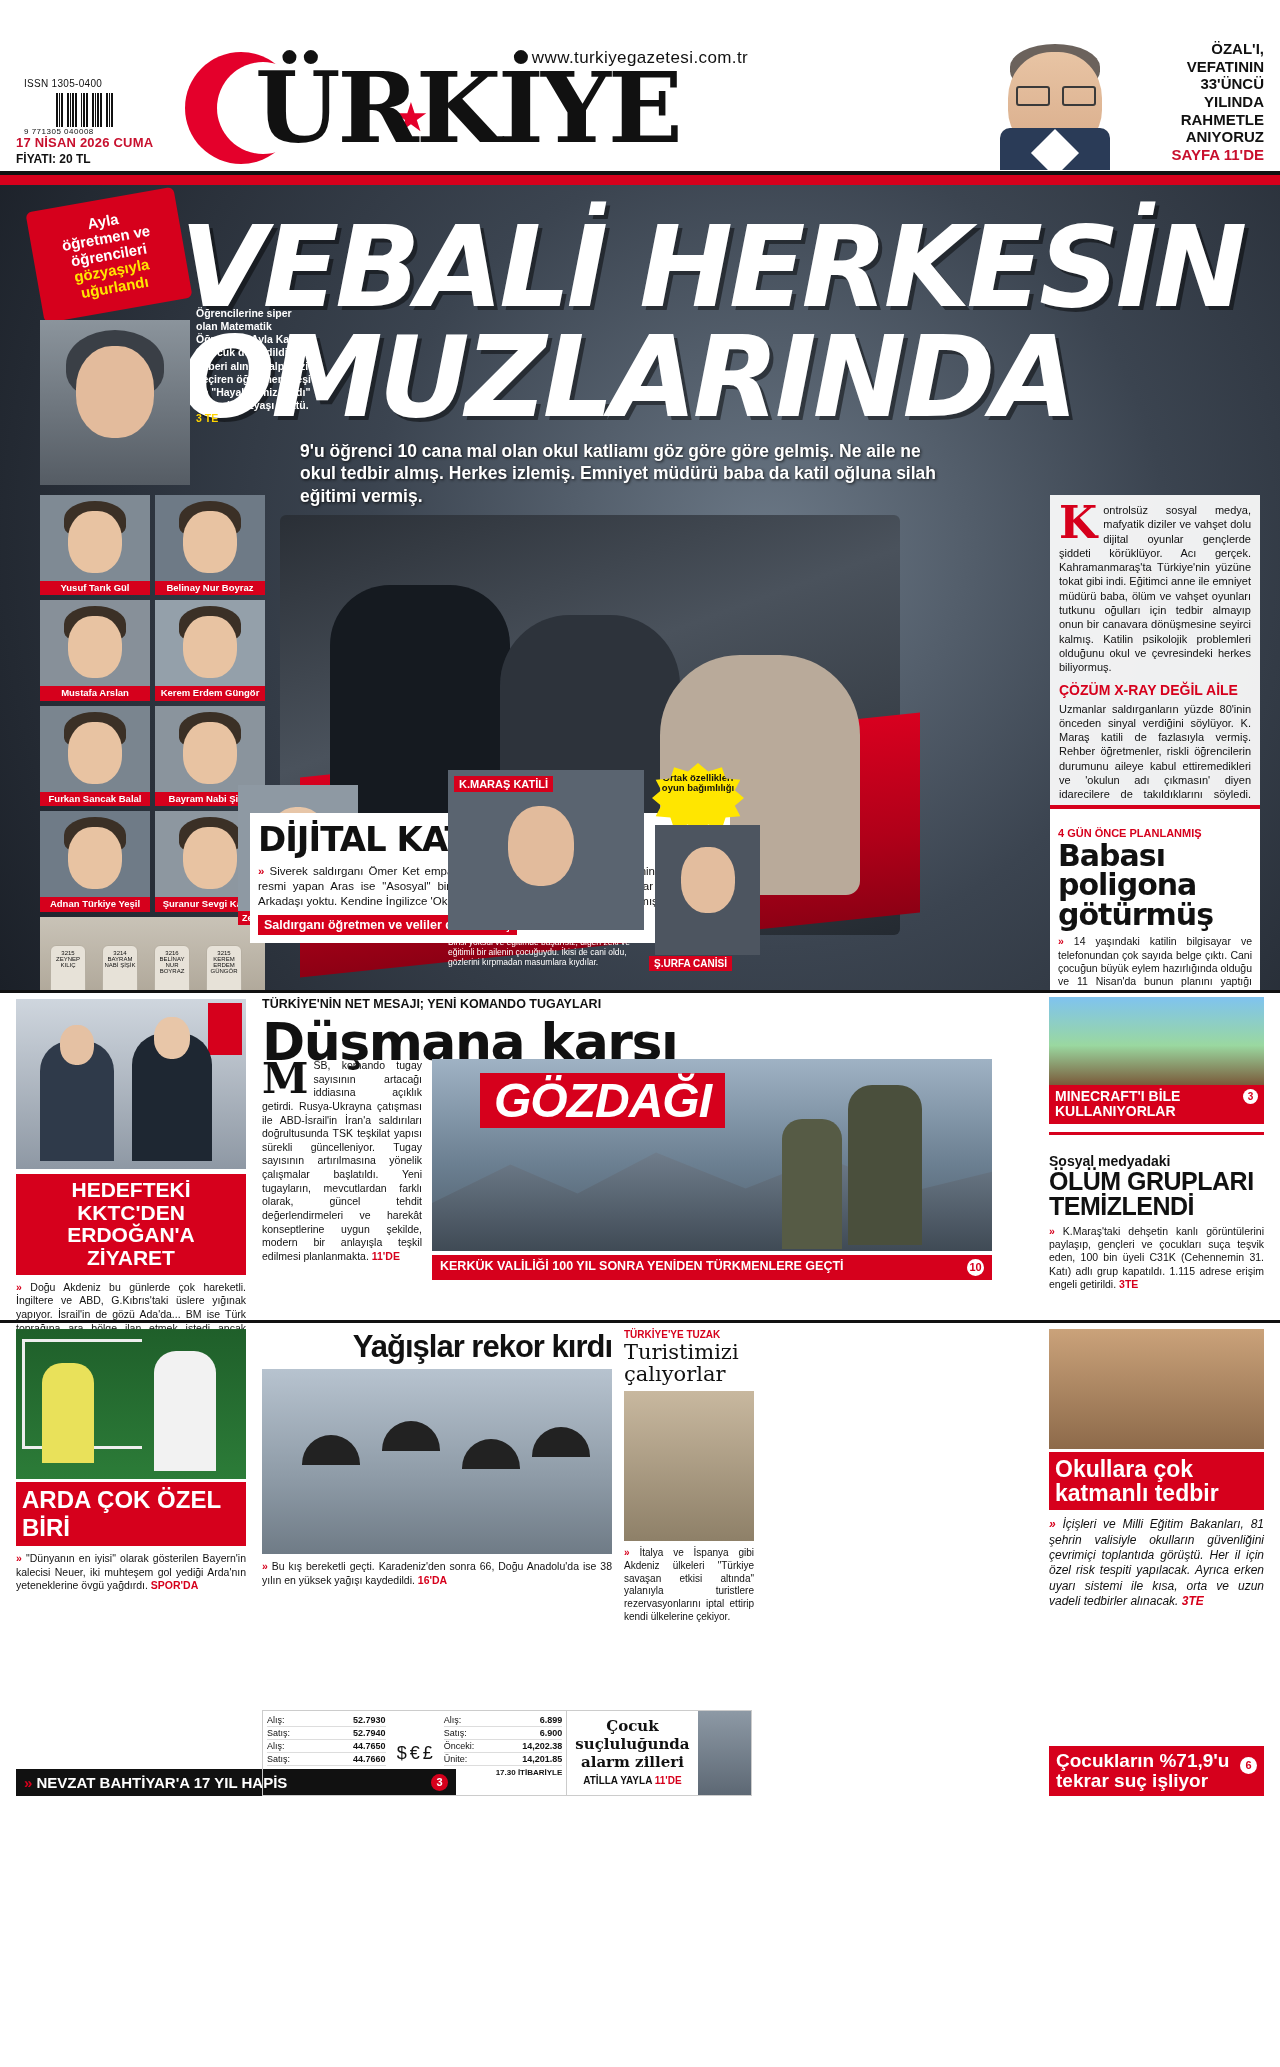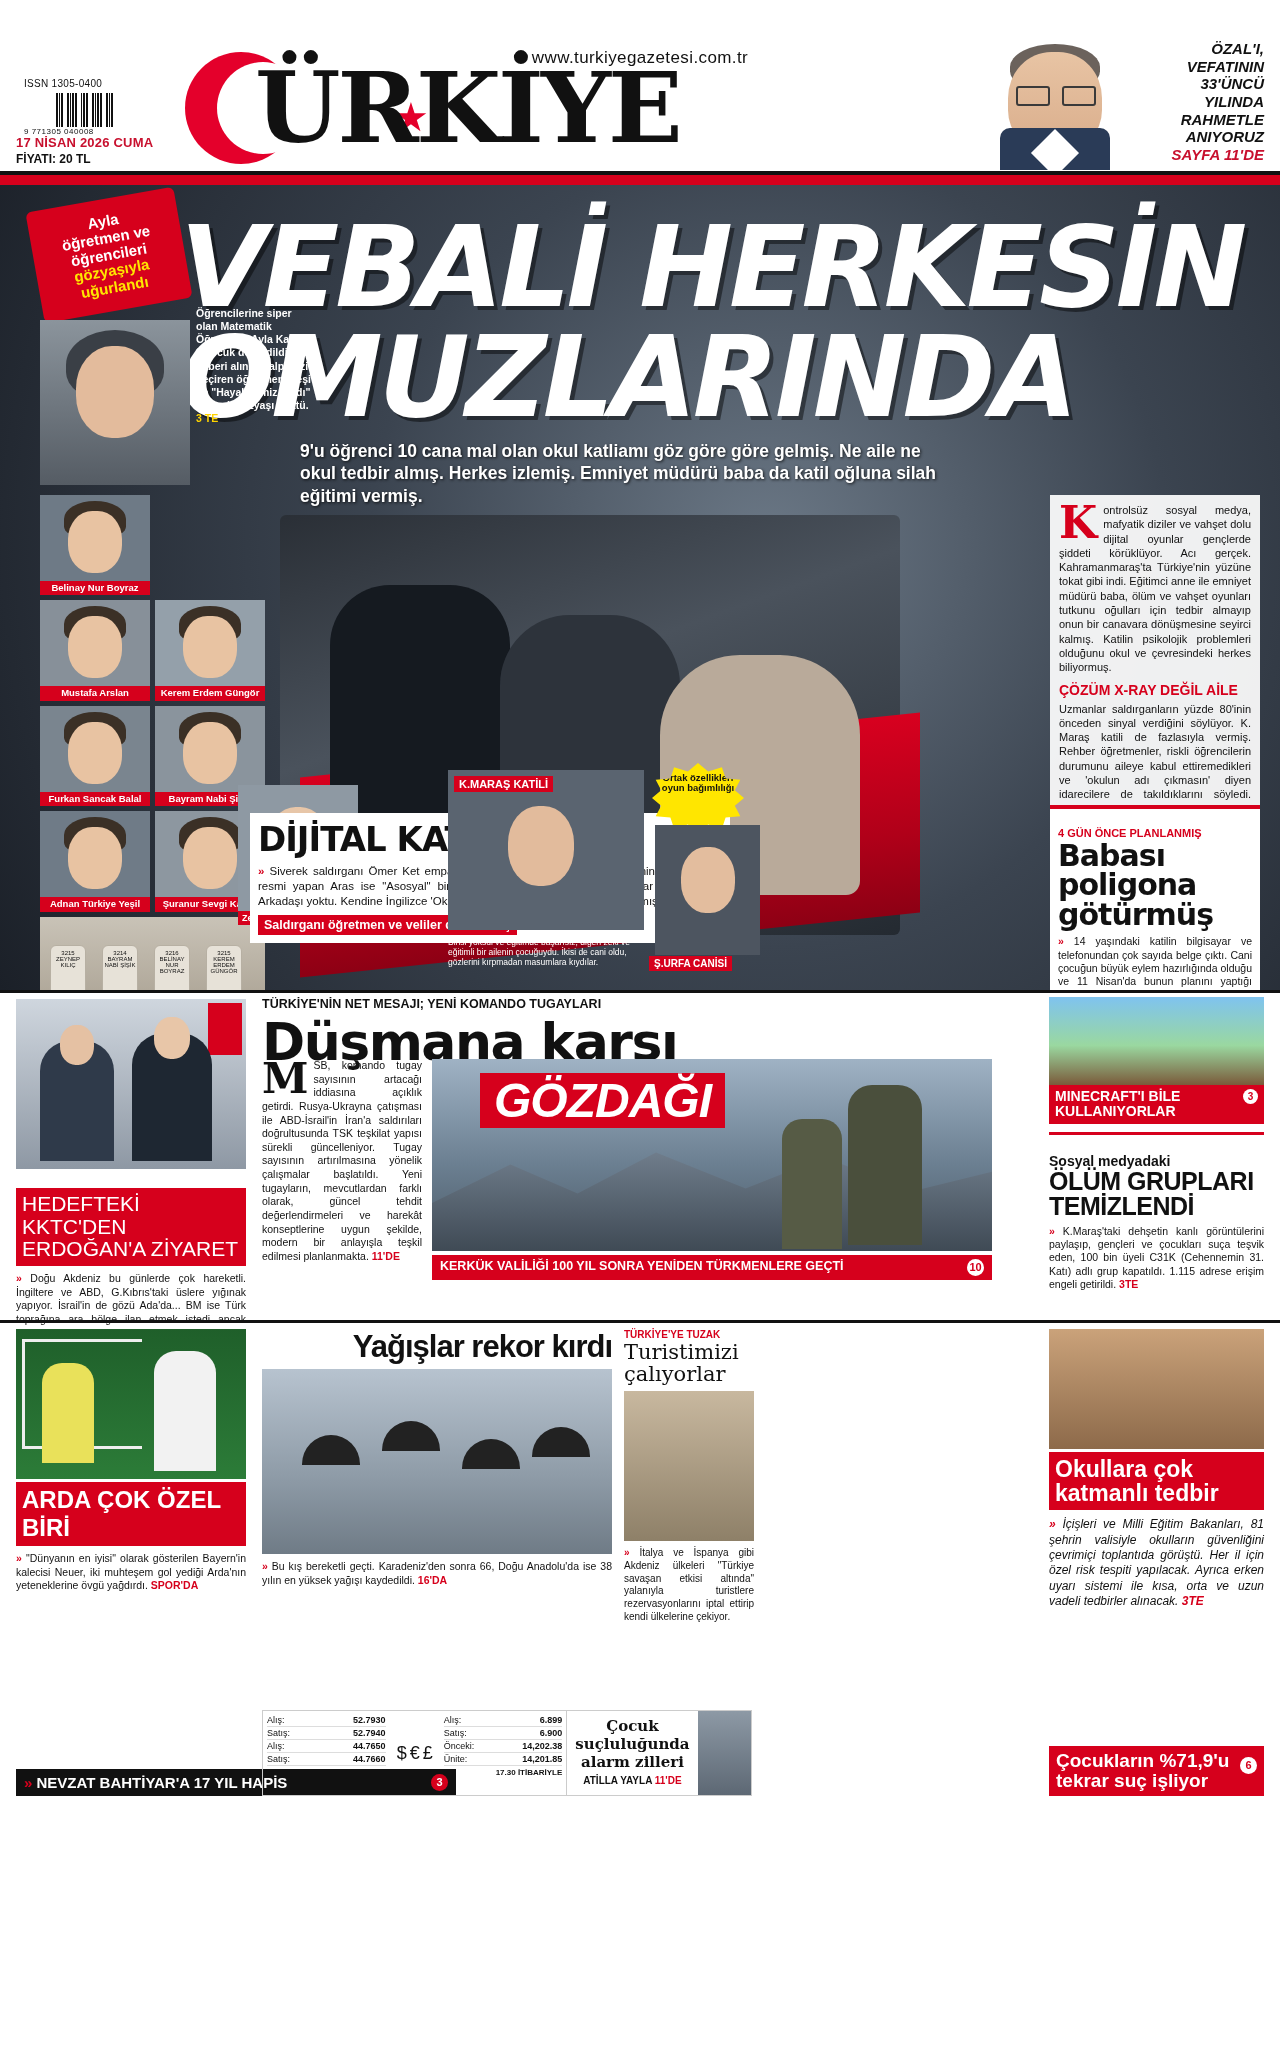--- a/index.html
+++ b/index.html
@@ -36,21 +36,21 @@
   .ozal-photo { position:absolute; right:170px; top:38px; width:110px; height:132px; overflow:hidden; }
   .ozal-photo .head { position:absolute; left:8px; top:14px; width:94px; height:100px; border-radius:46% 46% 42% 42%;
       background:linear-gradient(180deg,#e8c4a4 0%,#d9ad8b 100%); }
   .ozal-photo .hair { position:absolute; left:10px; top:6px; width:90px; height:46px; border-radius:50% 50% 40% 40%; background:#6b625c; }
   .ozal-photo .glasses { position:absolute; left:16px; top:48px; width:80px; height:16px; }
   .ozal-photo .glasses:before,.ozal-photo .glasses:after{content:"";position:absolute;top:0;width:30px;height:16px;border:2px solid #3a3a3a;border-radius:3px;}
   .ozal-photo .glasses:before{left:0}.ozal-photo .glasses:after{right:0}
   .ozal-photo .suit { position:absolute; left:0; bottom:0; width:110px; height:42px; background:#2a3b57; border-radius:10px 10px 0 0;}
   .ozal-photo .shirt { position:absolute; left:38px; bottom:0; width:34px; height:34px; background:#fff; transform:rotate(45deg); }
   .ozal-text { position:absolute; right:16px; top:40px; width:145px; text-align:right; font-size:15px; font-weight:bold;
-      line-height:1.18; color:#111;font-style:italic; }
+      line-height:1.18; color:#111; }
   .ozal-text .pg { color:#c8102e; }
 
   
   .redbar { height:10px; background:#d6001c; }
 
   
   .hero { position:relative; height:805px; background:#000; overflow:hidden; }
   .hero-photo { position:absolute; inset:0; background:
       radial-gradient(circle at 60% 45%, #6b7886 0%, #3b4450 45%, #1b2028 100%); }
   .hero-crowd { position:absolute; left:280px; top:330px; width:620px; height:420px;
@@ -132,21 +132,21 @@
 
   
   .mid { position:relative; height:330px; border-top:3px solid #111; }
   .mid-left { position:absolute; left:16px; top:6px; width:230px; }
   .mid-left .ph { width:230px; height:170px; background:linear-gradient(180deg,#cfd6de,#8e98a4); position:relative;}
   .mid-left .ph .m1 { position:absolute; left:24px; top:42px; width:74px; height:120px; background:#2f3a4a; border-radius:30px 30px 0 0;}
   .mid-left .ph .m2 { position:absolute; left:116px; top:34px; width:80px; height:128px; background:#1e2732; border-radius:32px 32px 0 0;}
   .mid-left .ph .f1 { position:absolute; left:44px; top:26px; width:34px; height:40px; border-radius:46%; background:#e5c1a3;}
   .mid-left .ph .f2 { position:absolute; left:138px; top:18px; width:36px; height:42px; border-radius:46%; background:#e8c6a8;}
   .mid-left .ph .flag { position:absolute; right:4px; top:4px; width:34px; height:52px; background:#d6001c;}
-  .mid-left .hl { background:#d6001c; color:#fff; font-weight:normal; font-size:21px; line-height:1.08; padding:5px 6px; margin-top:19px;}
+  .mid-left .hl { background:#d6001c; color:#fff; font-weight:bold; font-size:21px; line-height:1.08; padding:5px 6px; margin-top:5px;text-align:center;}
   .mid-left p { font-size:10.5px; line-height:1.3; text-align:justify; margin:6px 0 0;}
   .mid-left .pg { color:#d6001c; font-weight:bold;}
 
   .mid-center { position:absolute; left:262px; top:4px; width:730px; }
   .mid-center .kicker { font-size:12.5px; font-weight:bold; }
   .mid-center h2 { margin:1px 0 0; font-size:52px; font-weight:bold; letter-spacing:-1.5px; font-family:"DejaVu Sans",sans-serif;}
   .mid-photo { position:absolute; left:170px; top:62px; width:560px; height:192px; background:linear-gradient(180deg,#9fb2c4 0%, #6b7f91 55%, #4b5a66 100%); overflow:hidden;}
   .mid-photo .mtn { position:absolute; left:0; bottom:0; width:100%; height:120px; background:linear-gradient(180deg,#7a8897,#3f4a55); clip-path:polygon(0 60%,14% 28%,26% 52%,40% 18%,56% 48%,70% 22%,86% 50%,100% 34%,100% 100%,0 100%);}
   .mid-photo .sold { position:absolute; right:70px; top:26px; width:74px; height:160px; background:#4a4f3c; border-radius:24px 24px 0 0;}
   .mid-photo .sold2 { position:absolute; right:150px; top:60px; width:60px; height:130px; background:#565b45; border-radius:20px 20px 0 0;}
@@ -314,20 +314,27 @@
       <div class="face"></div>
     </div>
     <div class="ayla-cap">
       <span>Öğrencilerine siper olan Matematik Öğretmeni Ayla Kara ve 9 çocuk defnedildi. Acı haberi alınca kalp krizi geçiren öğretmenin eşi de "Hayallerimiz vardı" diyerek gözyaşı döktü.</span>
       <span class="pg">3 TE</span>
     </div>
 
     <div class="victims">
       <div class="vrow">
         <div class="vcard">
+          <div class="vimg g1">
+              <div class="h"></div>
+              <div class="f"></div>
+            </div>
+          <div class="vname">Yusuf Tarık Gül</div>
+        </div>
+        <div class="vcard">
           <div class="vimg g2">
               <div class="h"></div>
               <div class="f"></div>
             </div>
           <div class="vname">Belinay Nur Boyraz</div>
         </div>
       </div>
       <div class="vrow">
         <div class="vcard">
           <div class="vimg g3">

